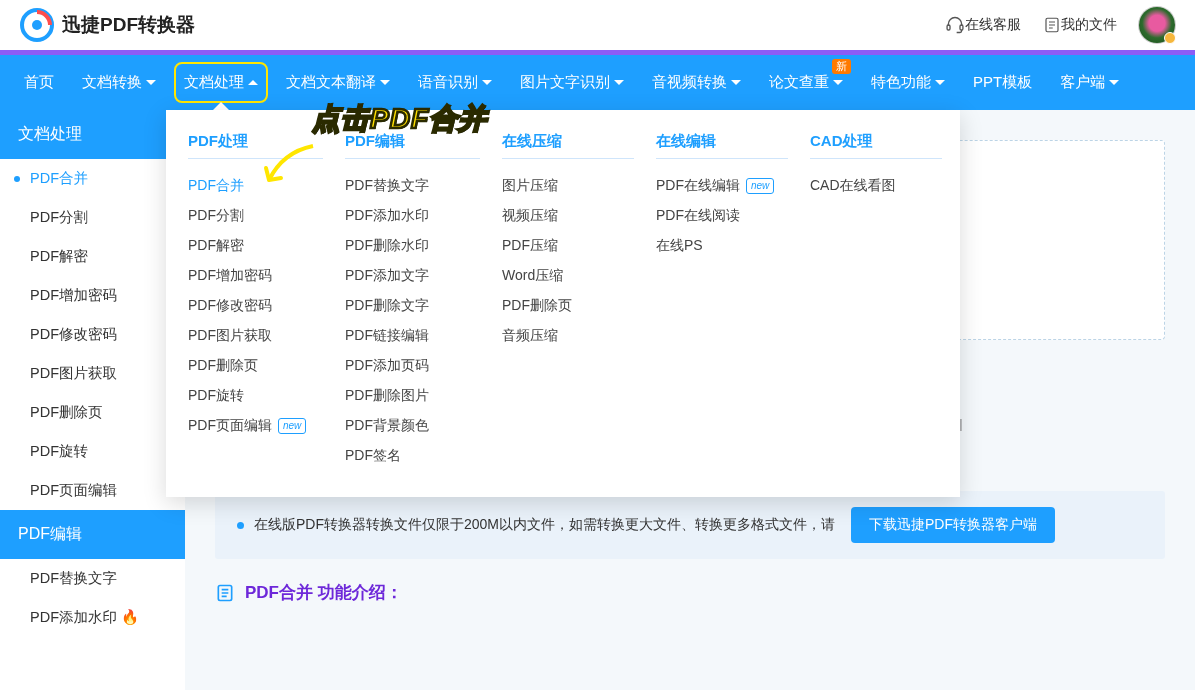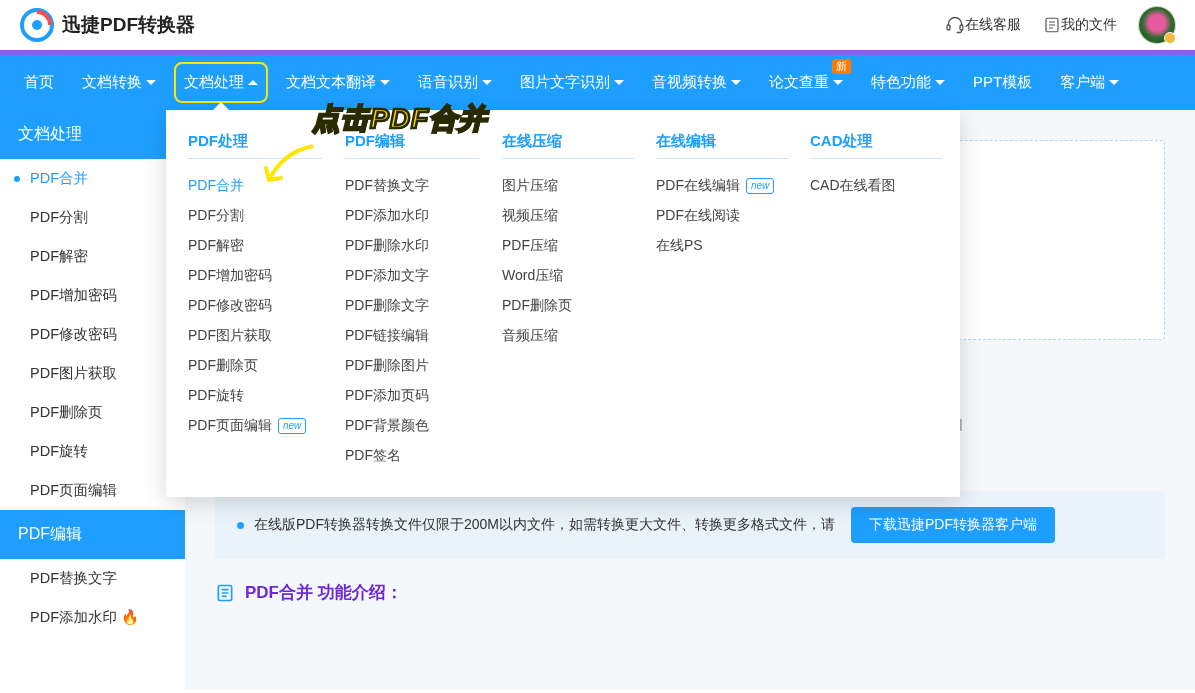--- a/index.html
+++ b/index.html
@@ -214,24 +214,24 @@
       <div class="mega-item">
         <span>PDF添加文字</span>
       </div>
       <div class="mega-item">
         <span>PDF删除文字</span>
       </div>
       <div class="mega-item">
         <span>PDF链接编辑</span>
       </div>
       <div class="mega-item">
+        <span>PDF添加页码</span>
+      </div>
+      <div class="mega-item">
         <span>PDF删除图片</span>
-      </div>
-      <div class="mega-item">
-        <span>PDF添加页码</span>
       </div>
       <div class="mega-item">
         <span>PDF背景颜色</span>
       </div>
       <div class="mega-item">
         <span>PDF签名</span>
       </div>
     </div>
     <div class="mega-col narrow">
       <div class="mega-head">在线压缩</div>

